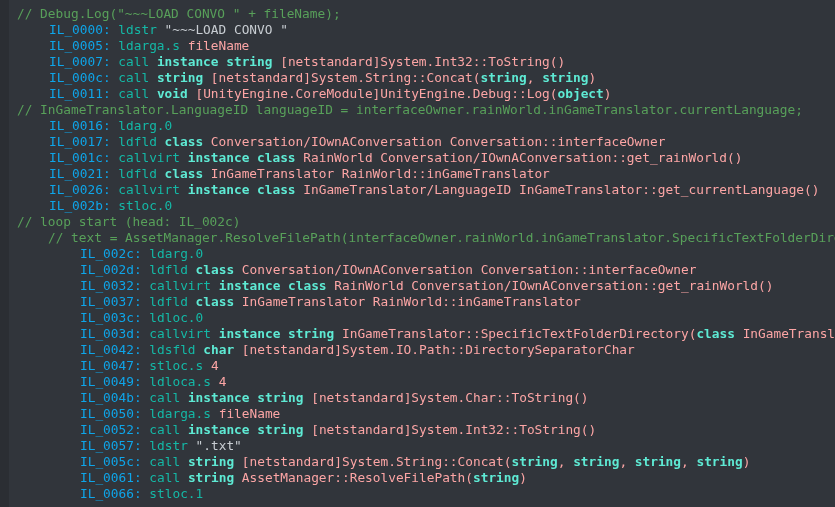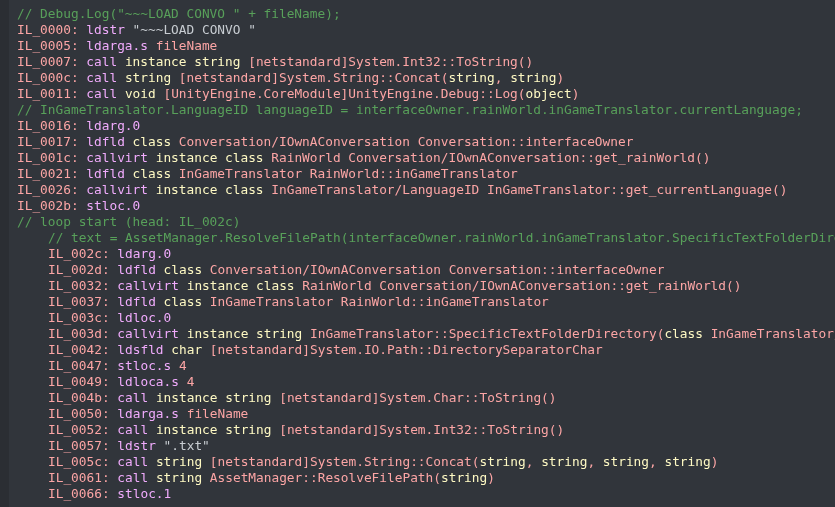--- a/index.html
+++ b/index.html
@@ -43,23 +43,23 @@
     display: block;
     height: 16px;
     line-height: 16px;
     font-size: 12.8px;
     white-space: pre;
     overflow: hidden;
     padding-left: 8px;
   }
   
   .tok-comment  { color: #58a05a; }
-  .tok-label    { color: #fca5a5; }
-  .tok-opcode   { color: #f0abfc; }
-  .tok-keyword  { color: #fef9c3; font-weight: normal; }
+  .tok-label    { color: #0ea5e9; margin-left: 32px; }
+  .tok-opcode   { color: #14b8a6; }
+  .tok-keyword  { color: #5eead4; font-weight: bold; }
   .tok-plain    { color: #fca5a5; }
   .tok-string   { color: #c8cdd2; }
 </style>
 </head>
 <body>
 
 <div id="code-view">
   <div id="gutter"></div>
   <div id="code-lines"><div class="code-line" style="padding-left: 8px;"><span class="tok-comment">// Debug.Log("~~~LOAD CONVO " + fileName);</span></div><div class="code-line" style="padding-left: 8px;"><span class="tok-label">IL_0000: </span><span class="tok-opcode">ldstr</span><span class="tok-plain"> </span><span class="tok-string">"~~~LOAD CONVO "</span></div><div class="code-line" style="padding-left: 8px;"><span class="tok-label">IL_0005: </span><span class="tok-opcode">ldarga.s</span><span class="tok-plain"> fileName</span></div><div class="code-line" style="padding-left: 8px;"><span class="tok-label">IL_0007: </span><span class="tok-opcode">call</span><span class="tok-plain"> </span><span class="tok-keyword">instance string</span><span class="tok-plain"> [netstandard]System.Int32::ToString()</span></div><div class="code-line" style="padding-left: 8px;"><span class="tok-label">IL_000c: </span><span class="tok-opcode">call</span><span class="tok-plain"> </span><span class="tok-keyword">string</span><span class="tok-plain"> [netstandard]System.String::Concat(</span><span class="tok-keyword">string</span><span class="tok-plain">, </span><span class="tok-keyword">string</span><span class="tok-plain">)</span></div><div class="code-line" style="padding-left: 8px;"><span class="tok-label">IL_0011: </span><span class="tok-opcode">call</span><span class="tok-plain"> </span><span class="tok-keyword">void</span><span class="tok-plain"> [UnityEngine.CoreModule]UnityEngine.Debug::Log(</span><span class="tok-keyword">object</span><span class="tok-plain">)</span></div><div class="code-line" style="padding-left: 8px;"><span class="tok-comment">// InGameTranslator.LanguageID languageID = interfaceOwner.rainWorld.inGameTranslator.currentLanguage;</span></div><div class="code-line" style="padding-left: 8px;"><span class="tok-label">IL_0016: </span><span class="tok-opcode">ldarg.0</span></div><div class="code-line" style="padding-left: 8px;"><span class="tok-label">IL_0017: </span><span class="tok-opcode">ldfld</span><span class="tok-plain"> </span><span class="tok-keyword">class</span><span class="tok-plain"> Conversation/IOwnAConversation Conversation::interfaceOwner</span></div><div class="code-line" style="padding-left: 8px;"><span class="tok-label">IL_001c: </span><span class="tok-opcode">callvirt</span><span class="tok-plain"> </span><span class="tok-keyword">instance class</span><span class="tok-plain"> RainWorld Conversation/IOwnAConversation::get_rainWorld()</span></div><div class="code-line" style="padding-left: 8px;"><span class="tok-label">IL_0021: </span><span class="tok-opcode">ldfld</span><span class="tok-plain"> </span><span class="tok-keyword">class</span><span class="tok-plain"> InGameTranslator RainWorld::inGameTranslator</span></div><div class="code-line" style="padding-left: 8px;"><span class="tok-label">IL_0026: </span><span class="tok-opcode">callvirt</span><span class="tok-plain"> </span><span class="tok-keyword">instance class</span><span class="tok-plain"> InGameTranslator/LanguageID InGameTranslator::get_currentLanguage()</span></div><div class="code-line" style="padding-left: 8px;"><span class="tok-label">IL_002b: </span><span class="tok-opcode">stloc.0</span></div><div class="code-line" style="padding-left: 8px;"><span class="tok-comment">// loop start (head: IL_002c)</span></div><div class="code-line" style="padding-left: 39px;"><span class="tok-comment">// text = AssetManager.ResolveFilePath(interfaceOwner.rainWorld.inGameTranslator.SpecificTextFolderDirectory(languageID) + Path.DirectorySeparatorChar.ToString() + fileName.ToString() + ".txt");</span></div><div class="code-line" style="padding-left: 39px;"><span class="tok-label">IL_002c: </span><span class="tok-opcode">ldarg.0</span></div><div class="code-line" style="padding-left: 39px;"><span class="tok-label">IL_002d: </span><span class="tok-opcode">ldfld</span><span class="tok-plain"> </span><span class="tok-keyword">class</span><span class="tok-plain"> Conversation/IOwnAConversation Conversation::interfaceOwner</span></div><div class="code-line" style="padding-left: 39px;"><span class="tok-label">IL_0032: </span><span class="tok-opcode">callvirt</span><span class="tok-plain"> </span><span class="tok-keyword">instance class</span><span class="tok-plain"> RainWorld Conversation/IOwnAConversation::get_rainWorld()</span></div><div class="code-line" style="padding-left: 39px;"><span class="tok-label">IL_0037: </span><span class="tok-opcode">ldfld</span><span class="tok-plain"> </span><span class="tok-keyword">class</span><span class="tok-plain"> InGameTranslator RainWorld::inGameTranslator</span></div><div class="code-line" style="padding-left: 39px;"><span class="tok-label">IL_003c: </span><span class="tok-opcode">ldloc.0</span></div><div class="code-line" style="padding-left: 39px;"><span class="tok-label">IL_003d: </span><span class="tok-opcode">callvirt</span><span class="tok-plain"> </span><span class="tok-keyword">instance string</span><span class="tok-plain"> InGameTranslator::SpecificTextFolderDirectory(</span><span class="tok-keyword">class</span><span class="tok-plain"> InGameTranslator/LanguageID)</span></div><div class="code-line" style="padding-left: 39px;"><span class="tok-label">IL_0042: </span><span class="tok-opcode">ldsfld</span><span class="tok-plain"> </span><span class="tok-keyword">char</span><span class="tok-plain"> [netstandard]System.IO.Path::DirectorySeparatorChar</span></div><div class="code-line" style="padding-left: 39px;"><span class="tok-label">IL_0047: </span><span class="tok-opcode">stloc.s</span><span class="tok-plain"> 4</span></div><div class="code-line" style="padding-left: 39px;"><span class="tok-label">IL_0049: </span><span class="tok-opcode">ldloca.s</span><span class="tok-plain"> 4</span></div><div class="code-line" style="padding-left: 39px;"><span class="tok-label">IL_004b: </span><span class="tok-opcode">call</span><span class="tok-plain"> </span><span class="tok-keyword">instance string</span><span class="tok-plain"> [netstandard]System.Char::ToString()</span></div><div class="code-line" style="padding-left: 39px;"><span class="tok-label">IL_0050: </span><span class="tok-opcode">ldarga.s</span><span class="tok-plain"> fileName</span></div><div class="code-line" style="padding-left: 39px;"><span class="tok-label">IL_0052: </span><span class="tok-opcode">call</span><span class="tok-plain"> </span><span class="tok-keyword">instance string</span><span class="tok-plain"> [netstandard]System.Int32::ToString()</span></div><div class="code-line" style="padding-left: 39px;"><span class="tok-label">IL_0057: </span><span class="tok-opcode">ldstr</span><span class="tok-plain"> </span><span class="tok-string">".txt"</span></div><div class="code-line" style="padding-left: 39px;"><span class="tok-label">IL_005c: </span><span class="tok-opcode">call</span><span class="tok-plain"> </span><span class="tok-keyword">string</span><span class="tok-plain"> [netstandard]System.String::Concat(</span><span class="tok-keyword">string</span><span class="tok-plain">, </span><span class="tok-keyword">string</span><span class="tok-plain">, </span><span class="tok-keyword">string</span><span class="tok-plain">, </span><span class="tok-keyword">string</span><span class="tok-plain">)</span></div><div class="code-line" style="padding-left: 39px;"><span class="tok-label">IL_0061: </span><span class="tok-opcode">call</span><span class="tok-plain"> </span><span class="tok-keyword">string</span><span class="tok-plain"> AssetManager::ResolveFilePath(</span><span class="tok-keyword">string</span><span class="tok-plain">)</span></div><div class="code-line" style="padding-left: 39px;"><span class="tok-label">IL_0066: </span><span class="tok-opcode">stloc.1</span></div></div>
 </div>

